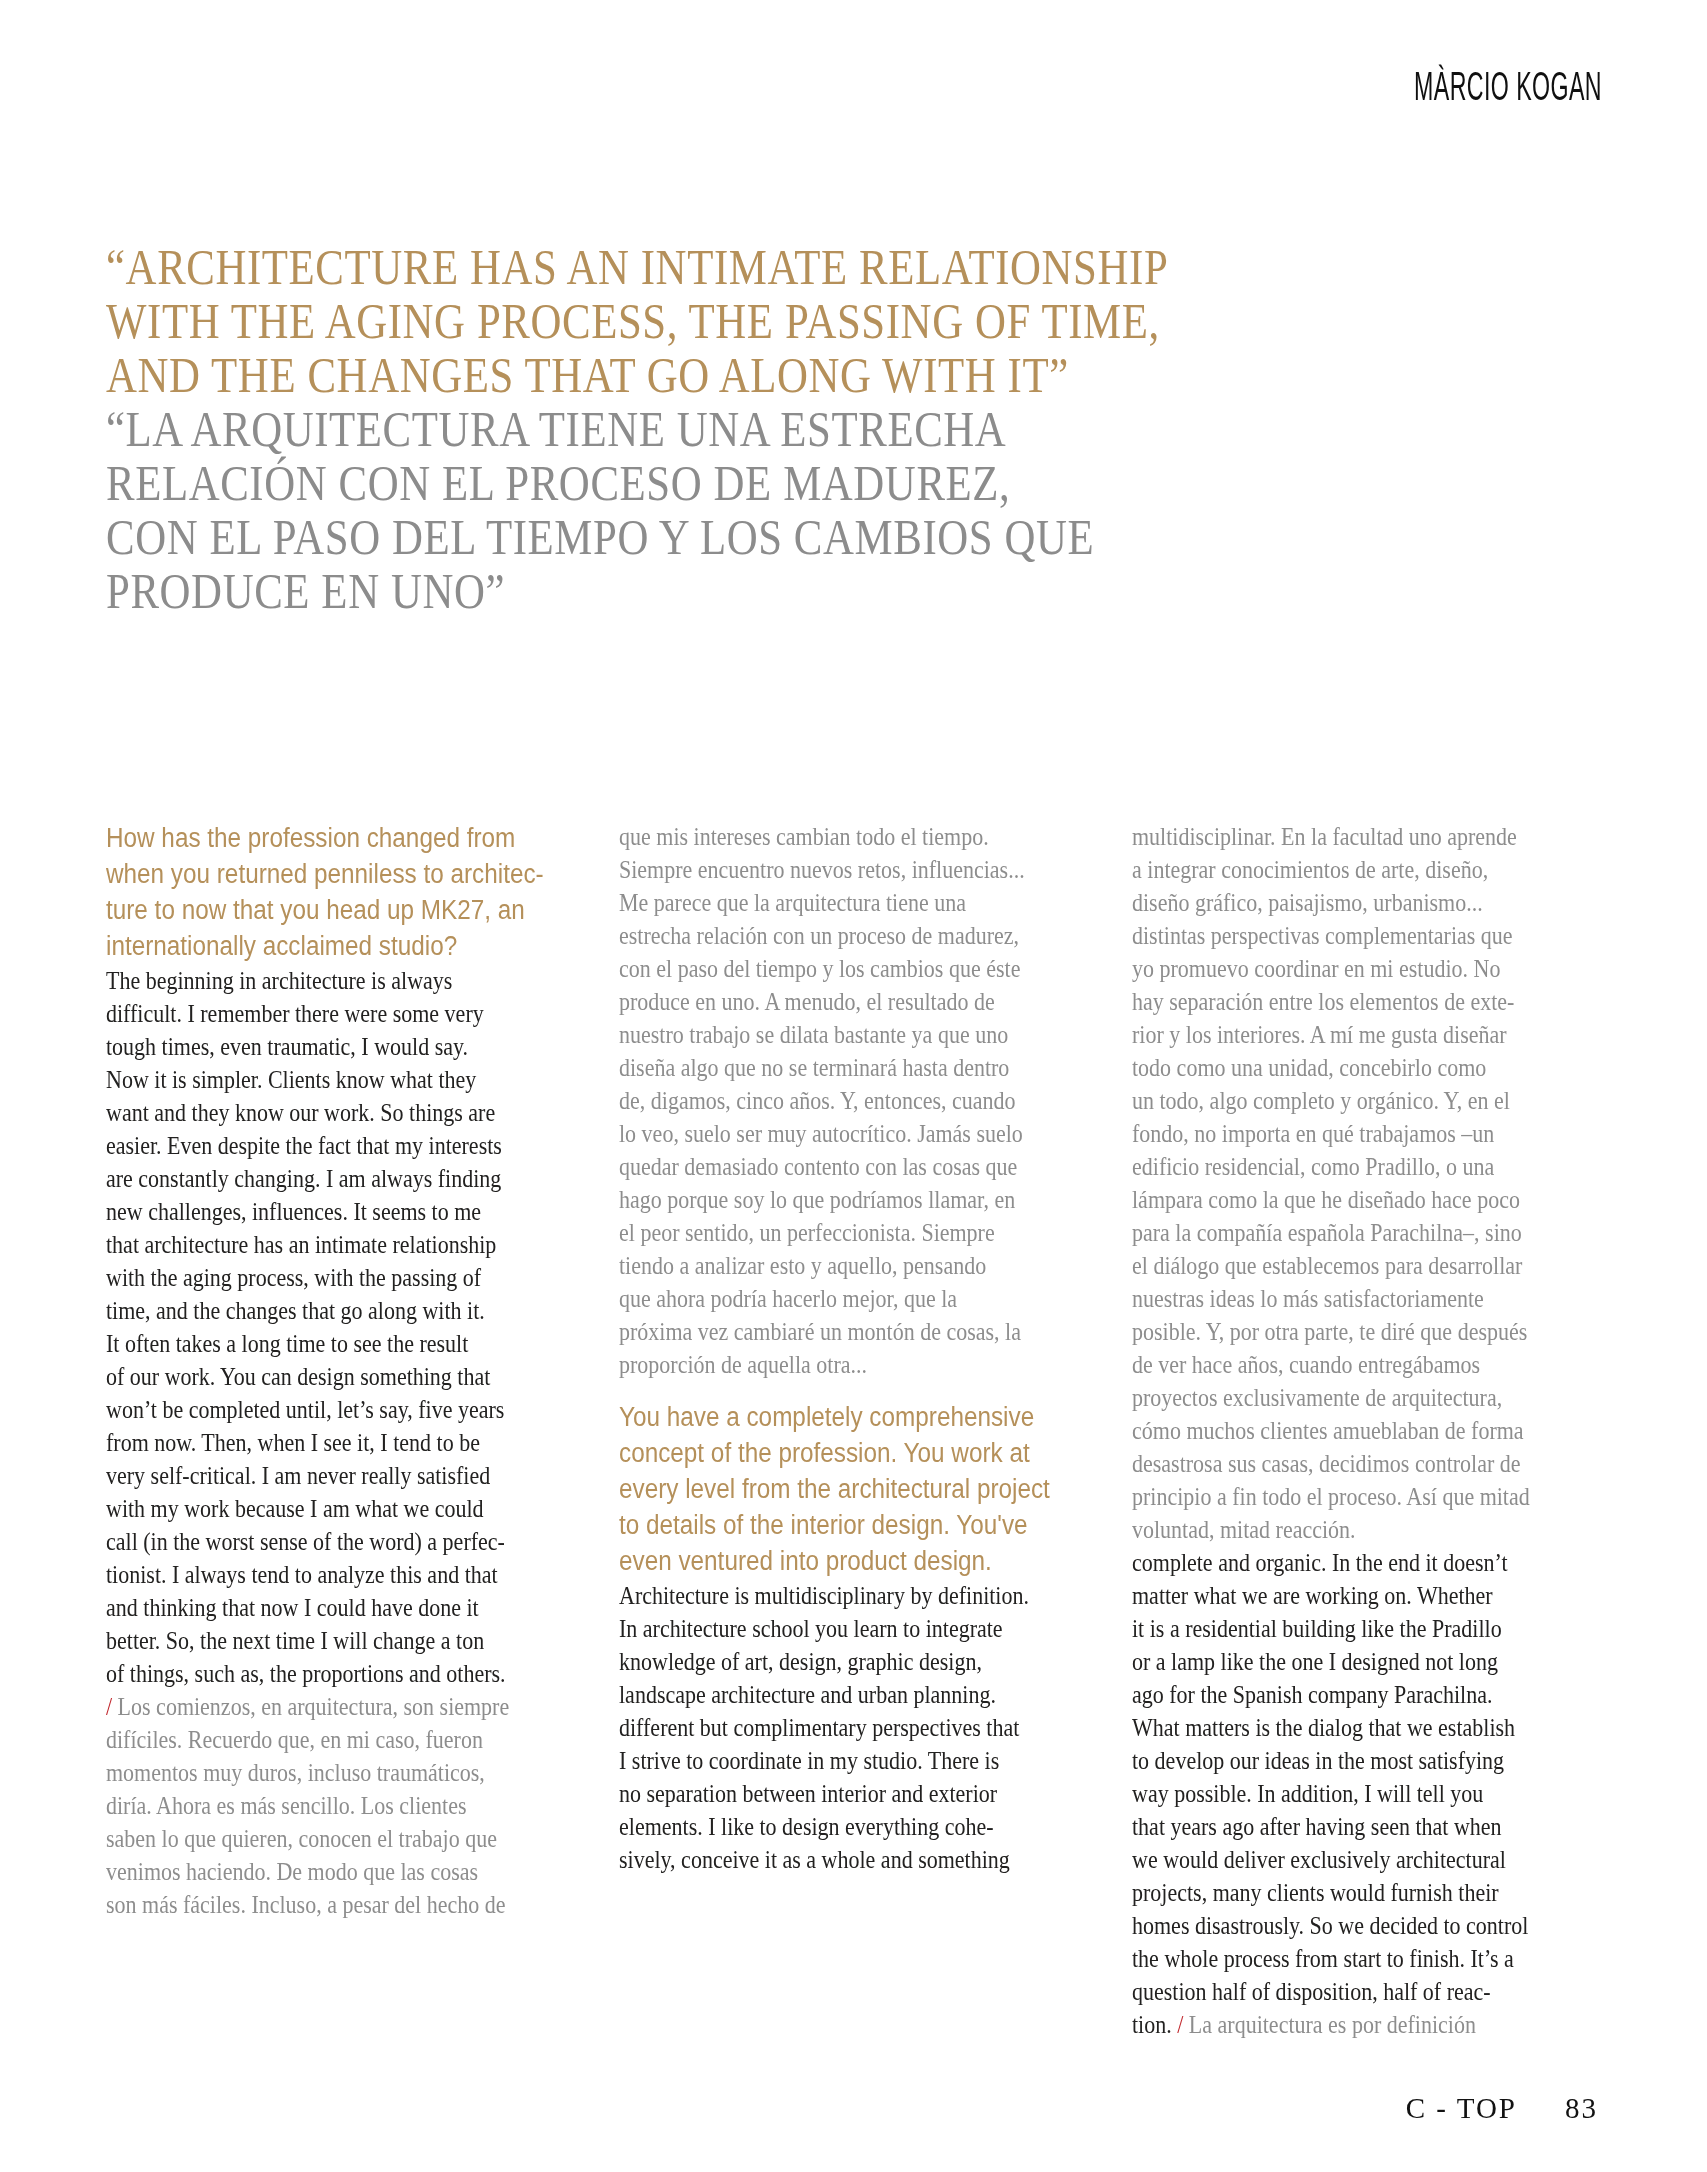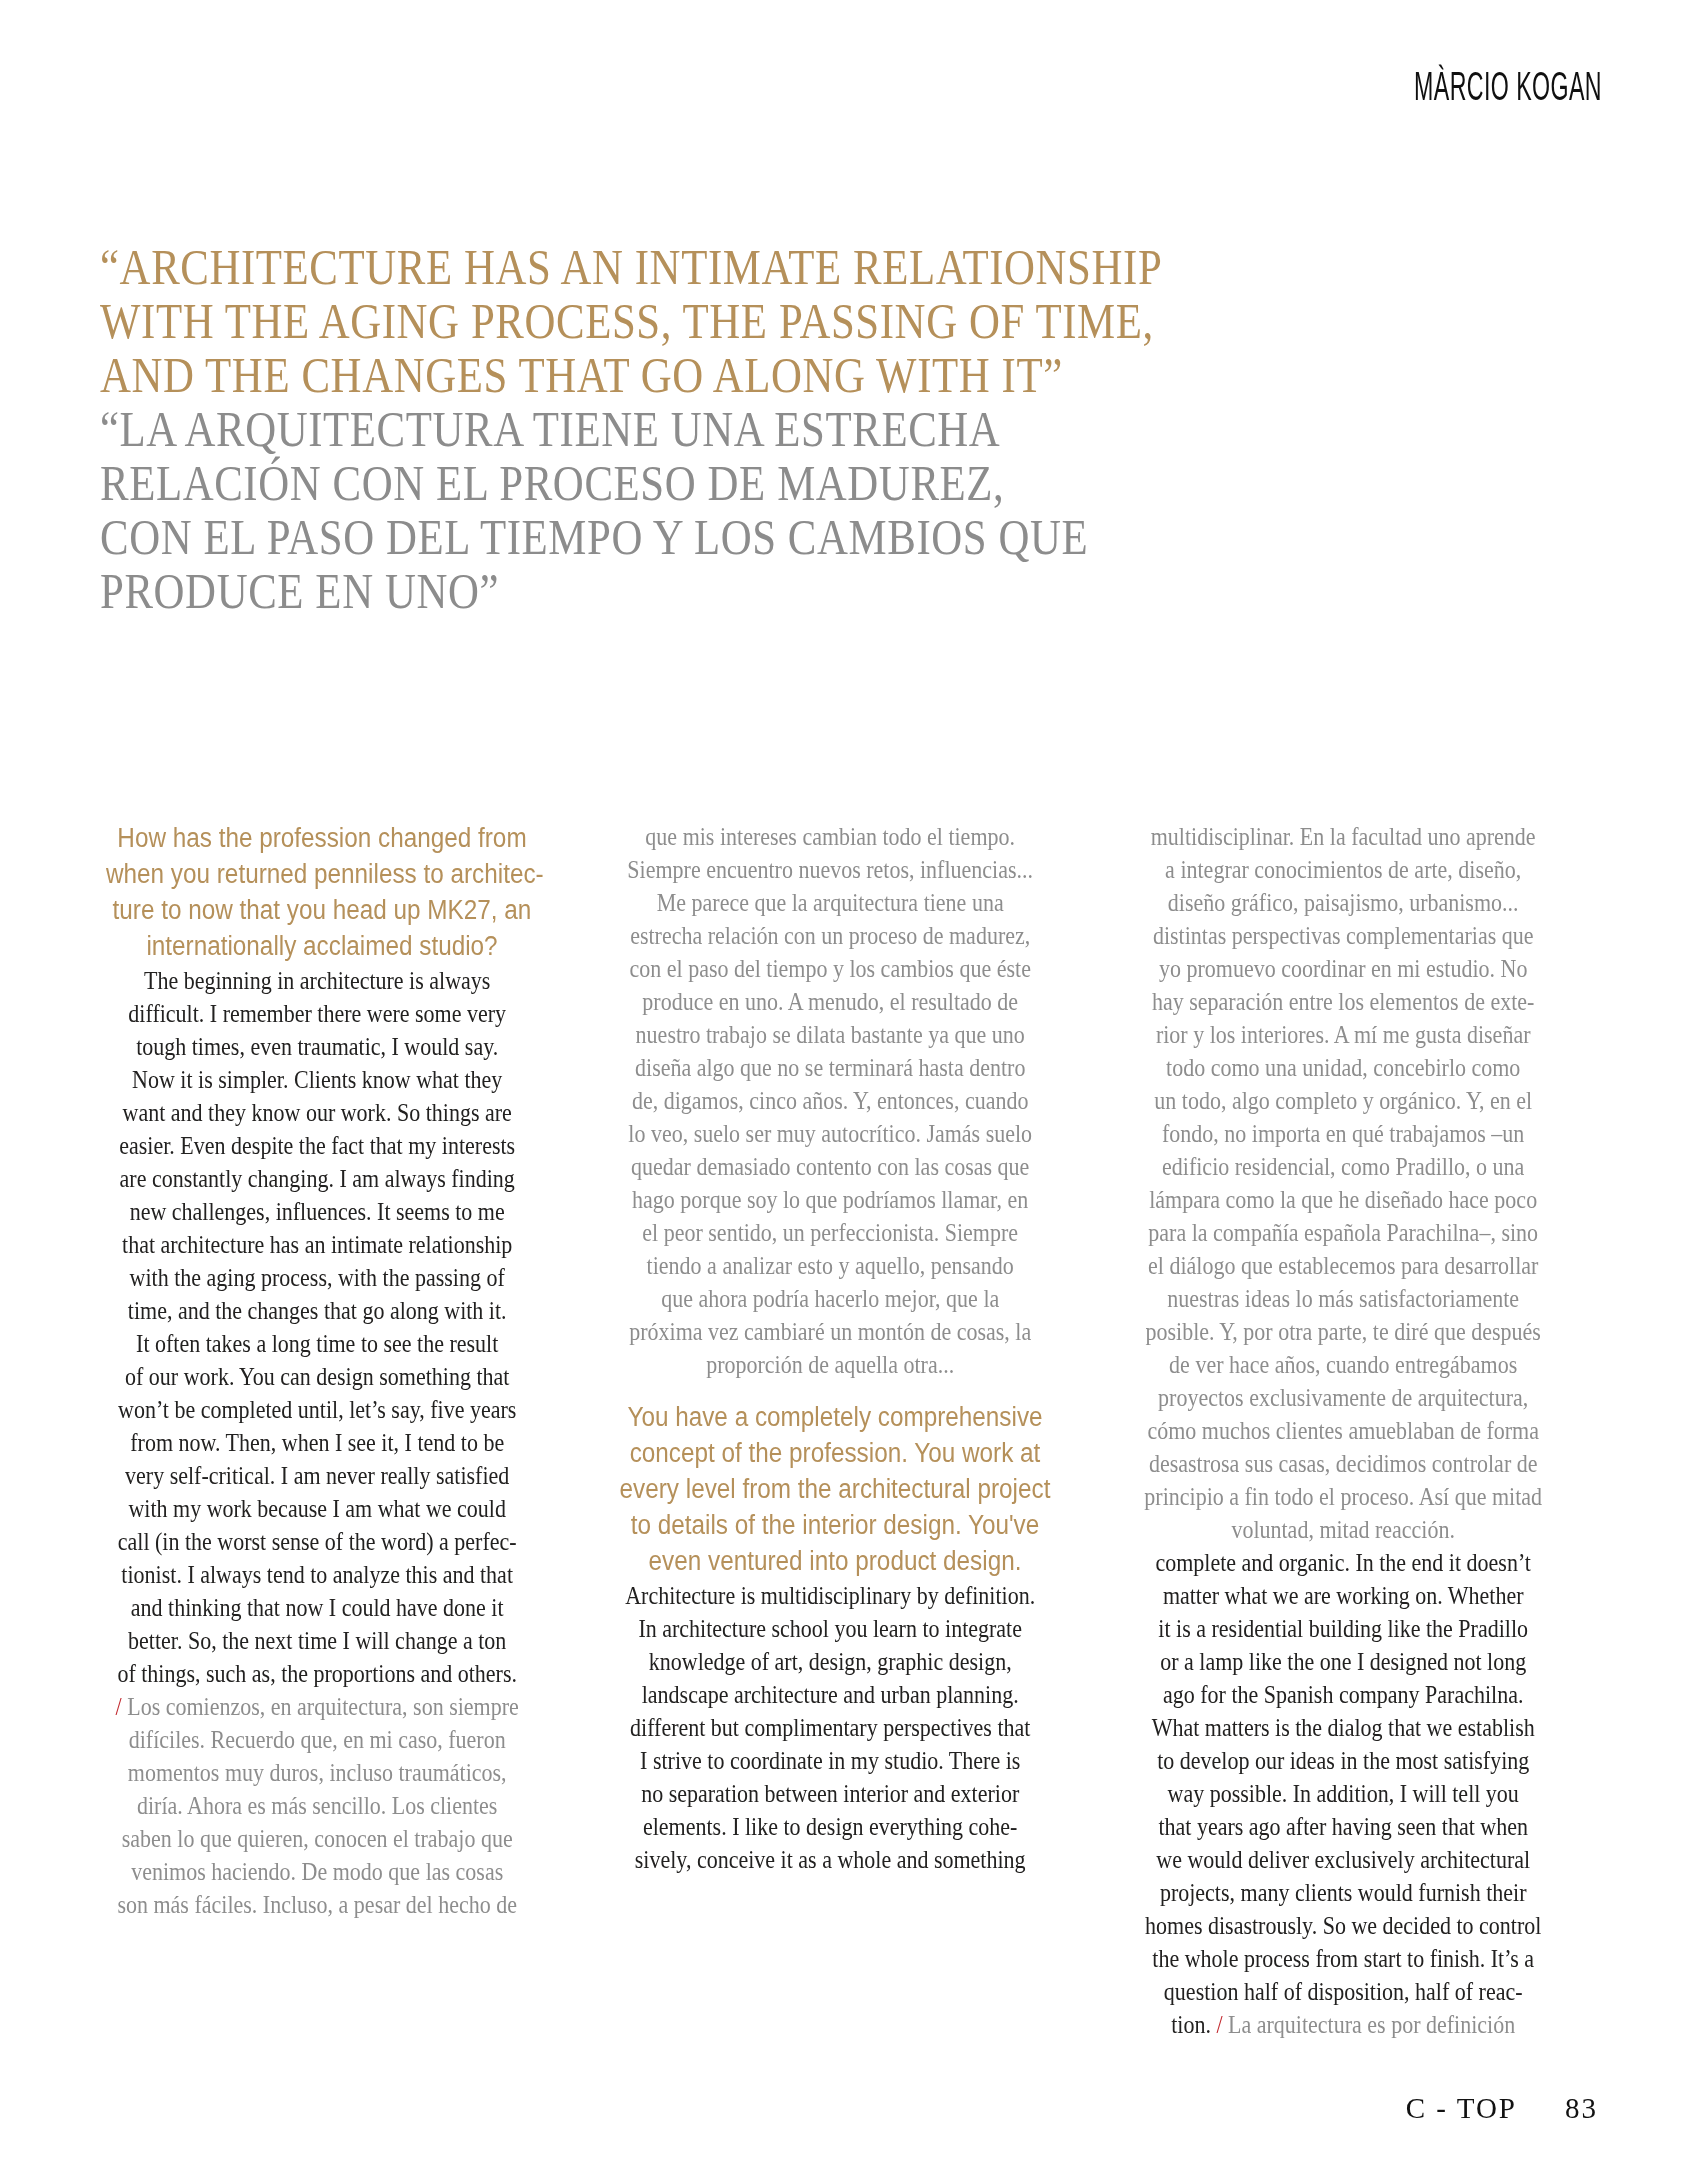--- a/index.html
+++ b/index.html
@@ -18,35 +18,35 @@
   .page{position:absolute;inset:0;}
 
   .header-title{
     position:absolute;top:64px;right:105px;
     font-family:"Liberation Sans",sans-serif;
     font-size:40px;font-weight:400;color:var(--ink);
     white-space:nowrap;letter-spacing:0.7px;
     transform:scaleX(0.58);transform-origin:100% 0;
   }
 
-  .pull-quote{position:absolute;left:100px;top:240px;}
+  .pull-quote{position:absolute;left:106px;top:240px;}
   .pq-line{
     font-family:"Liberation Serif",serif;
     font-size:51px;line-height:54px;letter-spacing:0.7px;
     white-space:nowrap;transform:scaleX(0.84);transform-origin:0 50%;
   }
   .pq-en{color:var(--gold);}
   .pq-es{color:var(--quote-gray);}
 
   .columns{
     position:absolute;left:106px;top:820px;width:1507px;
     display:flex;gap:33px;
   }
   .col{flex:0 0 480px;width:480px;}
-  .seg{margin:0;text-align:center;}
+  .seg{margin:0;}
   .seg.gap-before{margin-top:18px;}
   .seg .line{white-space:nowrap;transform-origin:0 50%;}
 
   .seg-question-en .line{
     font-family:"Liberation Sans",sans-serif;
     font-size:27px;line-height:36px;color:var(--gold);
     transform:scaleX(0.90);
   }
   .seg-question-es .line{
     font-family:"Liberation Sans",sans-serif;

